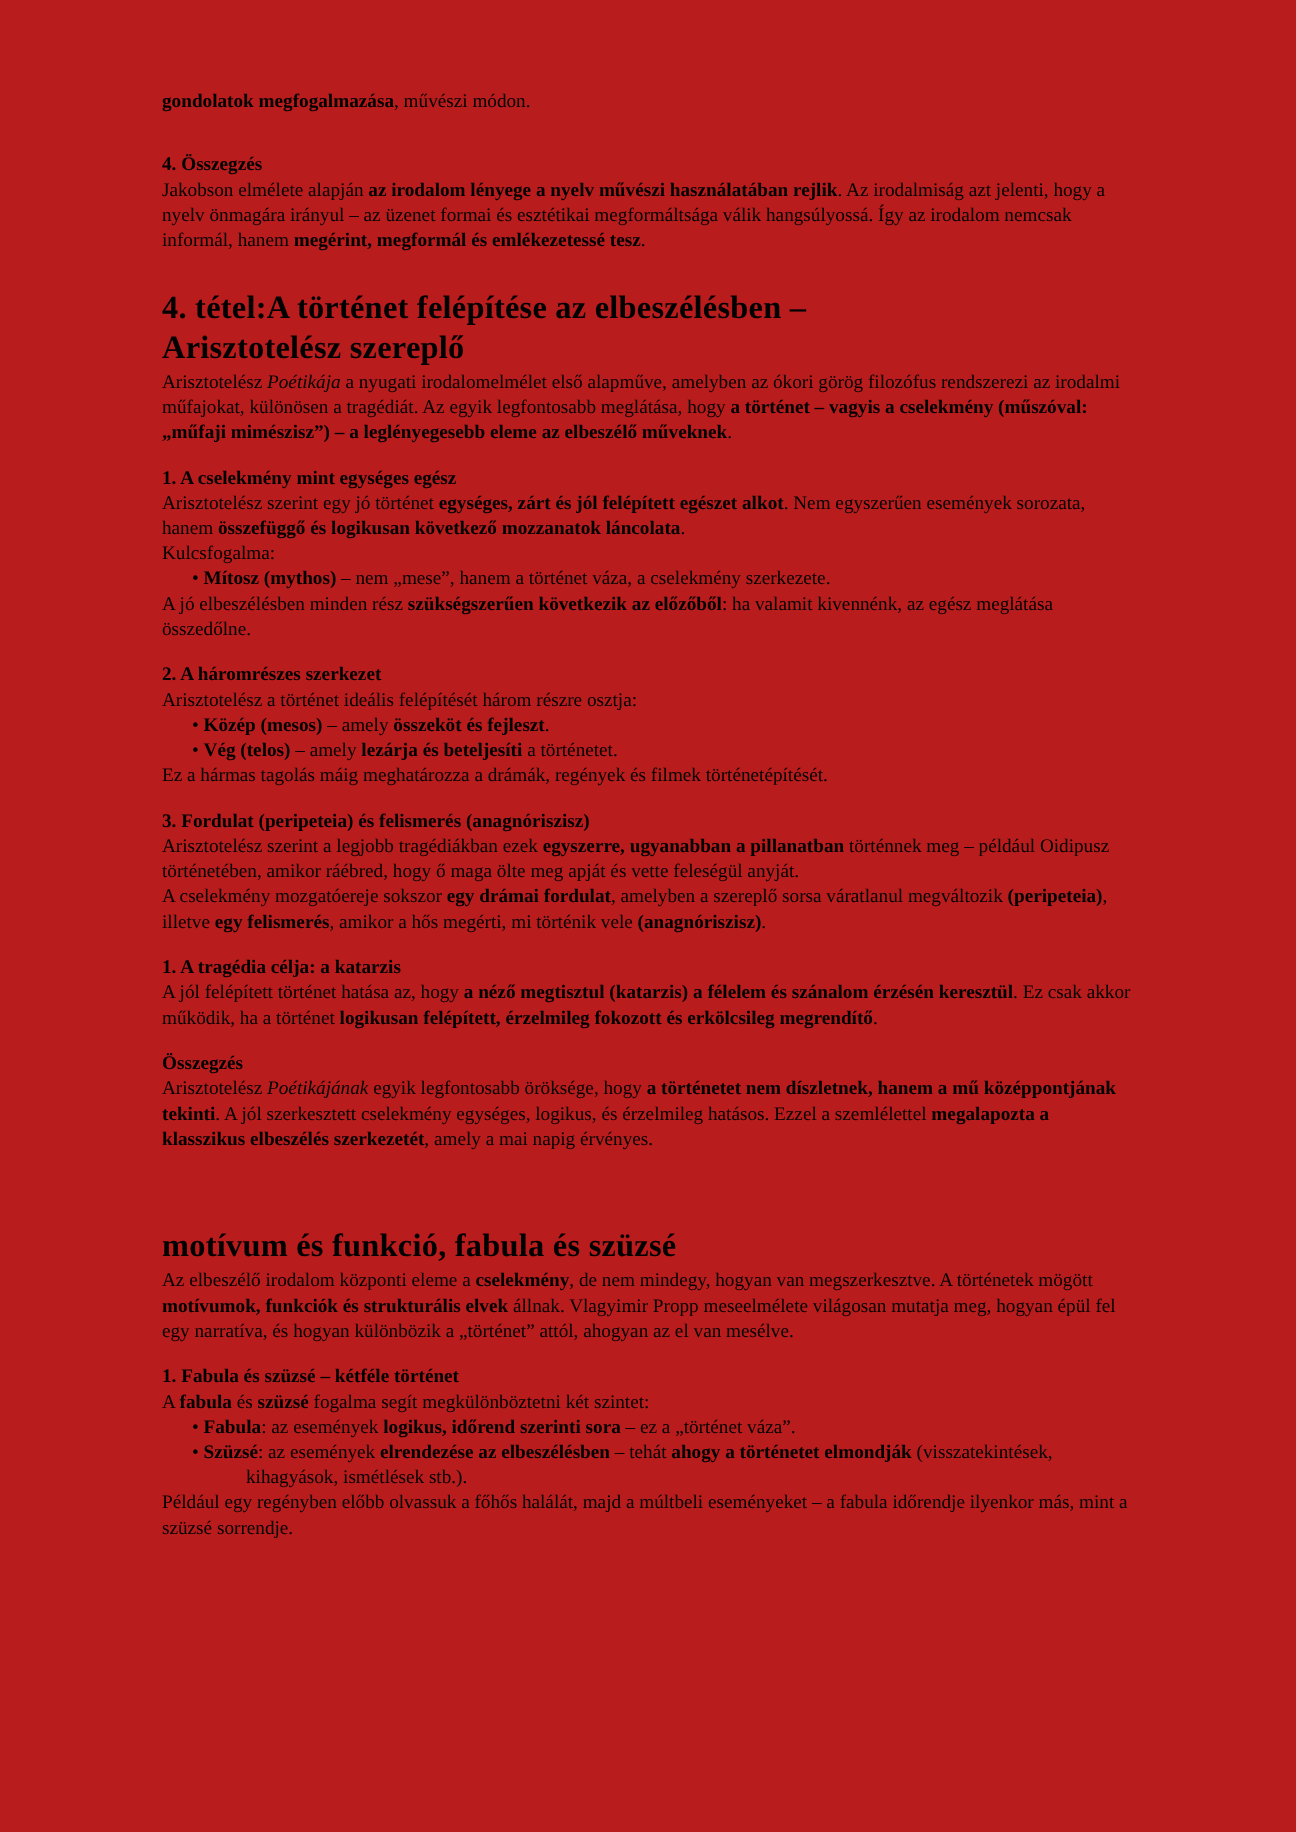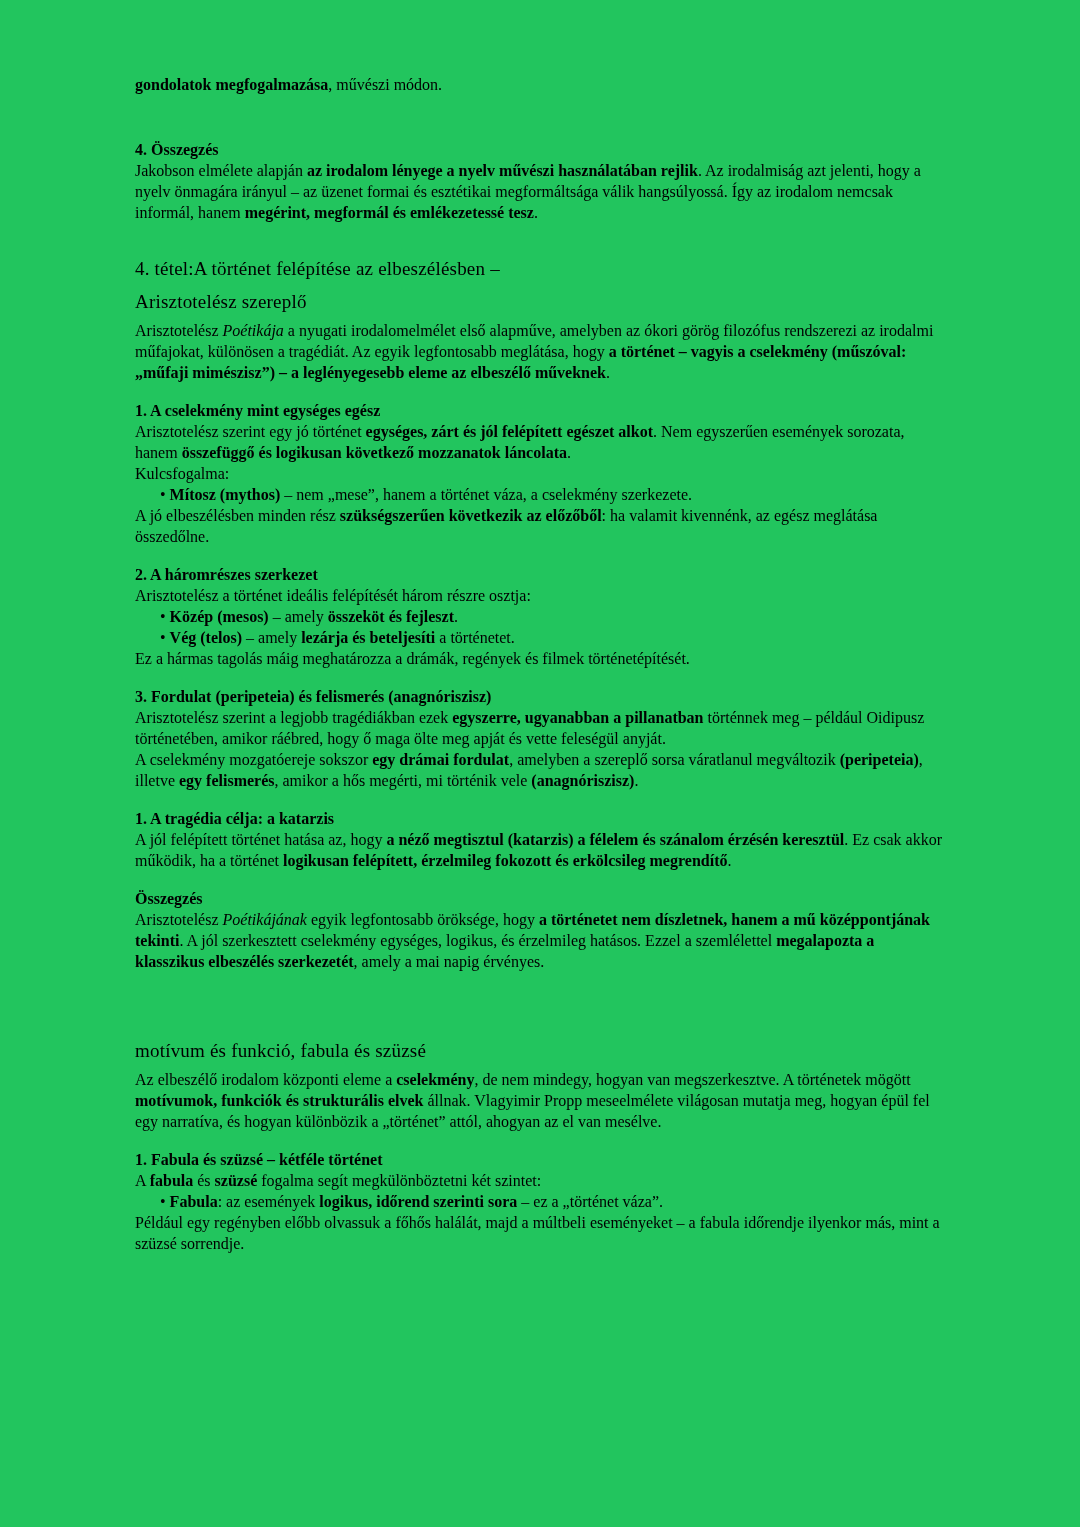--- a/index.html
+++ b/index.html
@@ -12,56 +12,56 @@
     height: 1527px;
     overflow: hidden;
     color: #000000;
     font-family: "Liberation Serif", "DejaVu Serif", serif;
   }
   .page {
     box-sizing: border-box;
     width: 1080px;
     min-height: 1527px;
     padding: 74px 135px 30px 135px;
-    background: #22c55e;
+    background: #b91c1c;
   }
   .para, .bullet {
     margin: 0;
     font-size: 16px;
     line-height: 21px;
     font-weight: 400;
   }
   .subhead {
     margin: 17px 0 0 0;
     font-size: 16px;
     line-height: 21px;
     font-weight: 700;
   }
   .title {
     margin: 29px 0 2px 0;
-    font-size: 19px;
+    font-size: 27px;
     line-height: 33px;
-    font-weight: 400;
+    font-weight: 700;
     letter-spacing: 0.2px;
   }
   .bullet {
     padding-left: 70px;
     text-indent: -45px;
   }
   .b { font-weight: 700; }
   .i { font-style: italic; margin-top: 48px; }
 </style>
 </head>
 <body>
 
 <main class="page">
 
   <p class="para"><span class="b">gondolatok megfogalmazása</span><span>, művészi módon.</span></p>
 
-  <h3 class="subhead" style="margin-top:44px"><span>4. Összegzés</span></h3>
+  <h3 class="subhead" style="margin-top:32px"><span>4. Összegzés</span></h3>
   <p class="para"><span>Jakobson elmélete alapján </span><span class="b">az irodalom lényege a nyelv művészi használatában rejlik</span><span>. Az irodalmiság azt jelenti, hogy a nyelv önmagára irányul – az üzenet formai és esztétikai megformáltsága válik hangsúlyossá. Így az irodalom nemcsak informál, hanem </span><span class="b">megérint, megformál és emlékezetessé tesz</span><span>.</span></p>
 
   <h1 class="title"><span>4. tétel:A történet felépítése az elbeszélésben –</span><br><span>Arisztotelész szereplő</span></h1>
   <p class="para"><span>Arisztotelész </span><span class="i">Poétikája</span><span> a nyugati irodalomelmélet első alapműve, amelyben az ókori görög filozófus rendszerezi az irodalmi műfajokat, különösen a tragédiát. Az egyik legfontosabb meglátása, hogy </span><span class="b">a történet – vagyis a cselekmény (műszóval: „műfaji mimészisz”) – a leglényegesebb eleme az elbeszélő műveknek</span><span>.</span></p>
 
   <h3 class="subhead"><span>1. A cselekmény mint egységes egész</span></h3>
   <p class="para"><span>Arisztotelész szerint egy jó történet </span><span class="b">egységes, zárt és jól felépített egészet alkot</span><span>. Nem egyszerűen események sorozata, hanem </span><span class="b">összefüggő és logikusan következő mozzanatok láncolata</span><span>.</span></p>
   <p class="para"><span>Kulcsfogalma:</span></p>
   <div class="bullet"><span>• </span><span class="b">Mítosz (mythos)</span><span> – nem „mese”, hanem a történet váza, a cselekmény szerkezete.</span></div>
   <p class="para"><span>A jó elbeszélésben minden rész </span><span class="b">szükségszerűen következik az előzőből</span><span>: ha valamit kivennénk, az egész meglátása összedőlne.</span></p>
@@ -81,15 +81,16 @@
 
   <h3 class="subhead"><span>Összegzés</span></h3>
   <p class="para"><span>Arisztotelész </span><span class="i">Poétikájának</span><span> egyik legfontosabb öröksége, hogy </span><span class="b">a történetet nem díszletnek, hanem a mű középpontjának tekinti</span><span>. A jól szerkesztett cselekmény egységes, logikus, és érzelmileg hatásos. Ezzel a szemlélettel </span><span class="b">megalapozta a klasszikus elbeszélés szerkezetét</span><span>, amely a mai napig érvényes.</span></p>
 
   <h1 class="title"><br><span>motívum és funkció, fabula és szüzsé</span></h1>
   <p class="para"><span>Az elbeszélő irodalom központi eleme a </span><span class="b">cselekmény</span><span>, de nem mindegy, hogyan van megszerkesztve. A történetek mögött </span><span class="b">motívumok, funkciók és strukturális elvek</span><span> állnak. Vlagyimir Propp meseelmélete világosan mutatja meg, hogyan épül fel egy narratíva, és hogyan különbözik a „történet” attól, ahogyan az el van mesélve.</span></p>
 
   <h3 class="subhead"><span>1. Fabula és szüzsé – kétféle történet</span></h3>
   <p class="para"><span>A </span><span class="b">fabula</span><span> és </span><span class="b">szüzsé</span><span> fogalma segít megkülönböztetni két szintet:</span></p>
   <div class="bullet"><span>• </span><span class="b">Fabula</span><span>: az események </span><span class="b">logikus, időrend szerinti sora</span><span> – ez a „történet váza”.</span></div>
+  <div class="bullet"><span>• </span><span class="b">Szüzsé</span><span>: az események </span><span class="b">elrendezése az elbeszélésben</span><span> – tehát </span><span class="b">ahogy a történetet elmondják</span><span> (visszatekintések, kihagyások, ismétlések stb.).</span></div>
   <p class="para"><span>Például egy regényben előbb olvassuk a főhős halálát, majd a múltbeli eseményeket – a fabula időrendje ilyenkor más, mint a szüzsé sorrendje.</span></p>
 
 </main>
 
 </body></html>

